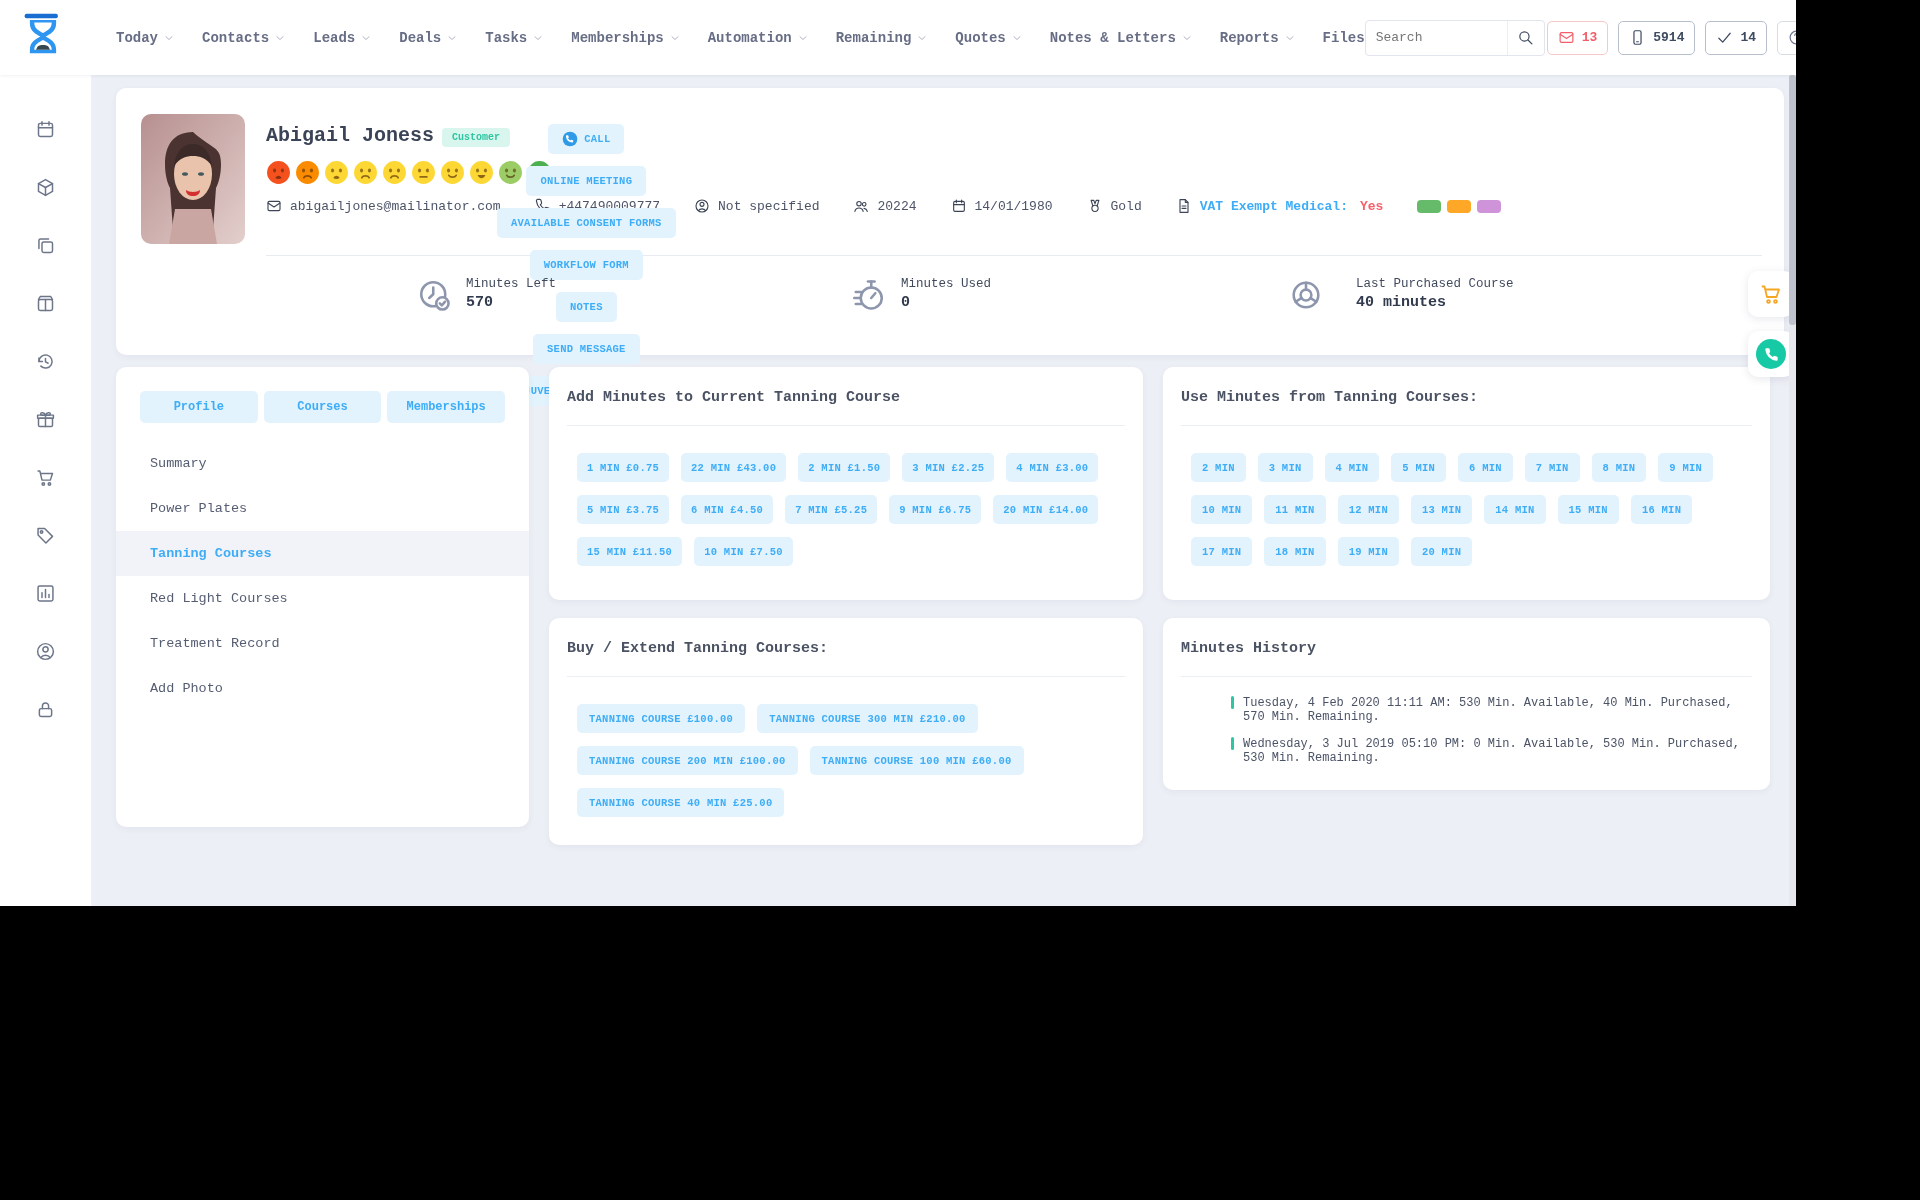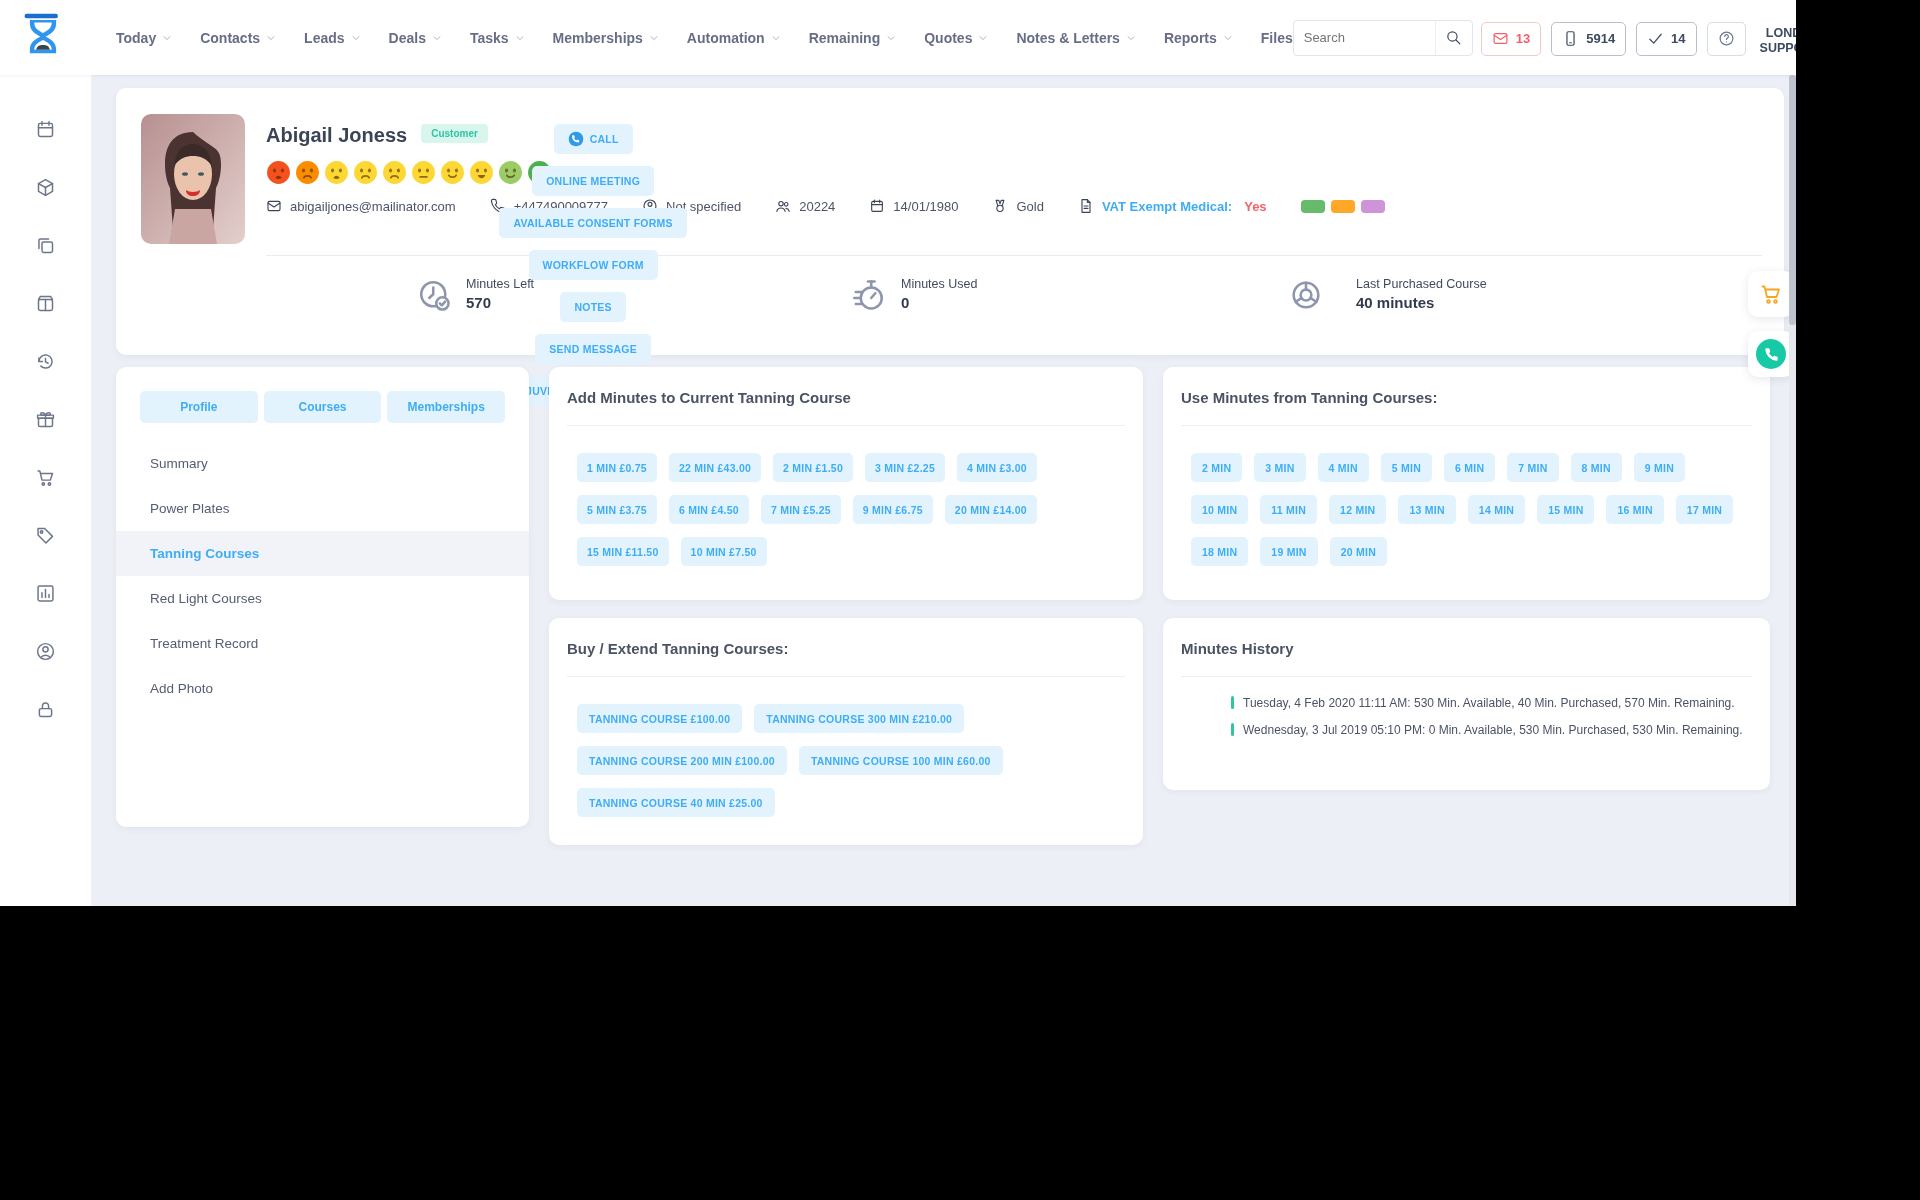--- a/index.html
+++ b/index.html
@@ -1,28 +1,28 @@
 <!DOCTYPE html>
 <html><head>
 <meta charset="utf-8">
 <style>
   html,body{margin:0;padding:0;background:#000;}
   .page{position:relative;width:1920px;height:1200px;background:#000;overflow:hidden;
-        font-family:Liberation Sans, sans-serif;-webkit-font-smoothing:antialiased;}
+        font-family:Liberation Mono, monospace;-webkit-font-smoothing:antialiased;}
   .app{position:absolute;left:0;top:0;width:1796px;height:906px;background:#edeff6;overflow:hidden;}
 
   
   .topbar{position:absolute;left:0;top:0;width:1796px;height:75px;background:#fff;z-index:6;
           display:flex;align-items:center;box-shadow:0 1px 3px rgba(40,50,80,.07);}
   .logo{margin-left:22px;width:42px;height:52px;flex:0 0 auto;}
   .nav{display:flex;align-items:center;gap:27px;margin-left:52px;}
   .nav-item{display:flex;align-items:center;gap:5px;font-size:14px;font-weight:600;color:#676d85;cursor:pointer;white-space:nowrap;}
   .nav-item .chev{color:#a0a6ba;display:flex;}
   .nav-item .chev svg{width:12px;height:12px;}
-  .top-right{margin-left:auto;display:flex;align-items:flex-end;gap:8px;padding-right:30px;}
+  .top-right{margin-left:auto;display:flex;align-items:center;gap:2px;padding-right:30px;}
   .search{width:178px;height:34px;border:1px solid #e2e5ee;border-radius:4px;display:flex;align-items:center;background:#fff;}
   .search input{border:0;outline:0;flex:1;min-width:0;padding:0 10px;font-size:13px;color:#6b7185;background:transparent;font-family:inherit;}
   .search .sbtn{width:36px;height:100%;display:flex;align-items:center;justify-content:center;color:#3d4a5f;border-left:1px solid #eceef4;cursor:pointer;}
   .search .sbtn svg{width:17px;height:17px;}
   .tb-badge{height:34px;min-width:38px;padding:0 10px;border-radius:5px;border:1px solid #c3c9d6;display:flex;align-items:center;gap:7px;
             font-size:13px;font-weight:700;color:#3d4a5f;cursor:pointer;background:#fff;box-sizing:border-box;}
   .tb-badge svg{width:17px;height:17px;}
   .tb-badge.red{color:#f25f6a;border-color:#f7c8c8;}
   .tb-badge.dark{color:#3d4a5f;border-color:#b9c0cd;}
   .tb-badge.light{color:#6f7890;border-color:#d8dce5;}
@@ -43,21 +43,21 @@
   .profile-card{left:116px;top:88px;width:1668px;height:267px;}
   .tabs-card{left:116px;top:367px;width:413px;height:460px;}
   .add-card{left:549px;top:367px;width:594px;height:233px;}
   .use-card{left:1163px;top:367px;width:607px;height:233px;}
   .buy-card{left:549px;top:618px;width:594px;height:227px;}
   .history-card{left:1163px;top:618px;width:607px;height:172px;}
 
   
   .photo{position:absolute;left:25px;top:26px;width:104px;height:130px;border-radius:10px;overflow:hidden;}
   .photo svg{width:100%;height:100%;display:block;}
-  .name-row{position:absolute;left:150px;top:36px;display:flex;align-items:flex-start;gap:14px;}
+  .name-row{position:absolute;left:150px;top:36px;display:flex;align-items:flex-end;gap:8px;}
   .cust-name{font-size:20px;font-weight:700;color:#3b4457;}
   .cust-badge{padding:4px 10px;border-radius:4px;background:#d8f6ee;color:#2ec5a2;font-size:10px;font-weight:600;}
   .mood-row{position:absolute;left:150px;top:72px;display:flex;gap:4px;}
   .mood{width:25px;height:25px;cursor:pointer;display:flex;}
   .mood svg{width:25px;height:25px;}
   .contact-row{position:absolute;left:150px;top:110px;display:flex;align-items:center;gap:34px;}
   .c-item{display:flex;align-items:center;gap:8px;font-size:13px;color:#4d5468;white-space:nowrap;}
   .c-item svg{width:16px;height:16px;color:#3c4558;flex:0 0 auto;}
   .c-item .acc-label{color:#3eadf6;font-weight:600;}
   .c-item .acc-value{color:#f4626c;font-weight:600;margin-left:4px;}

